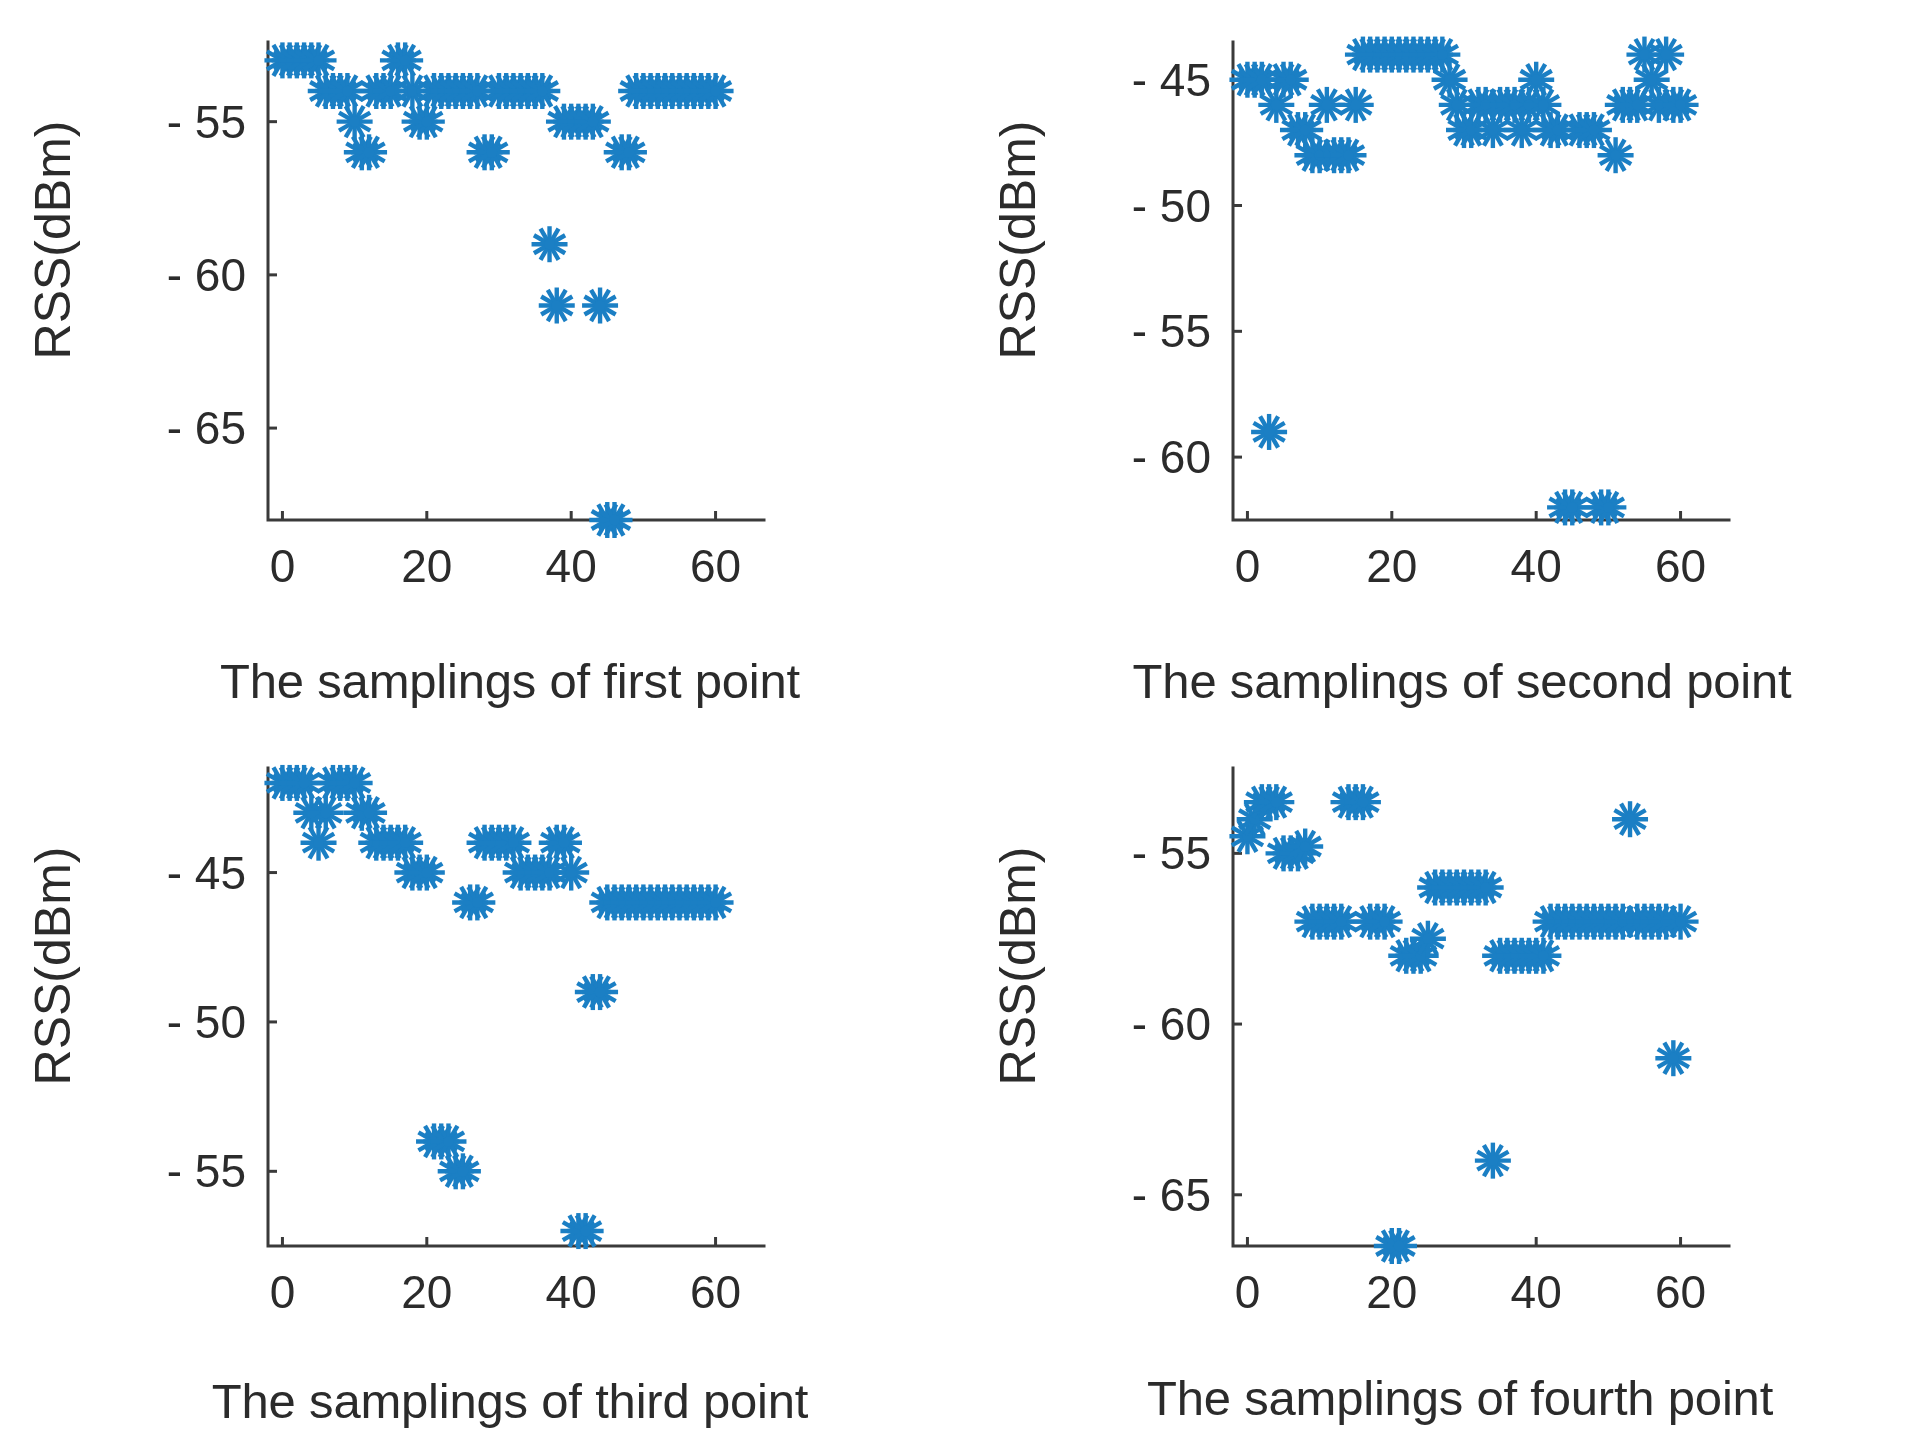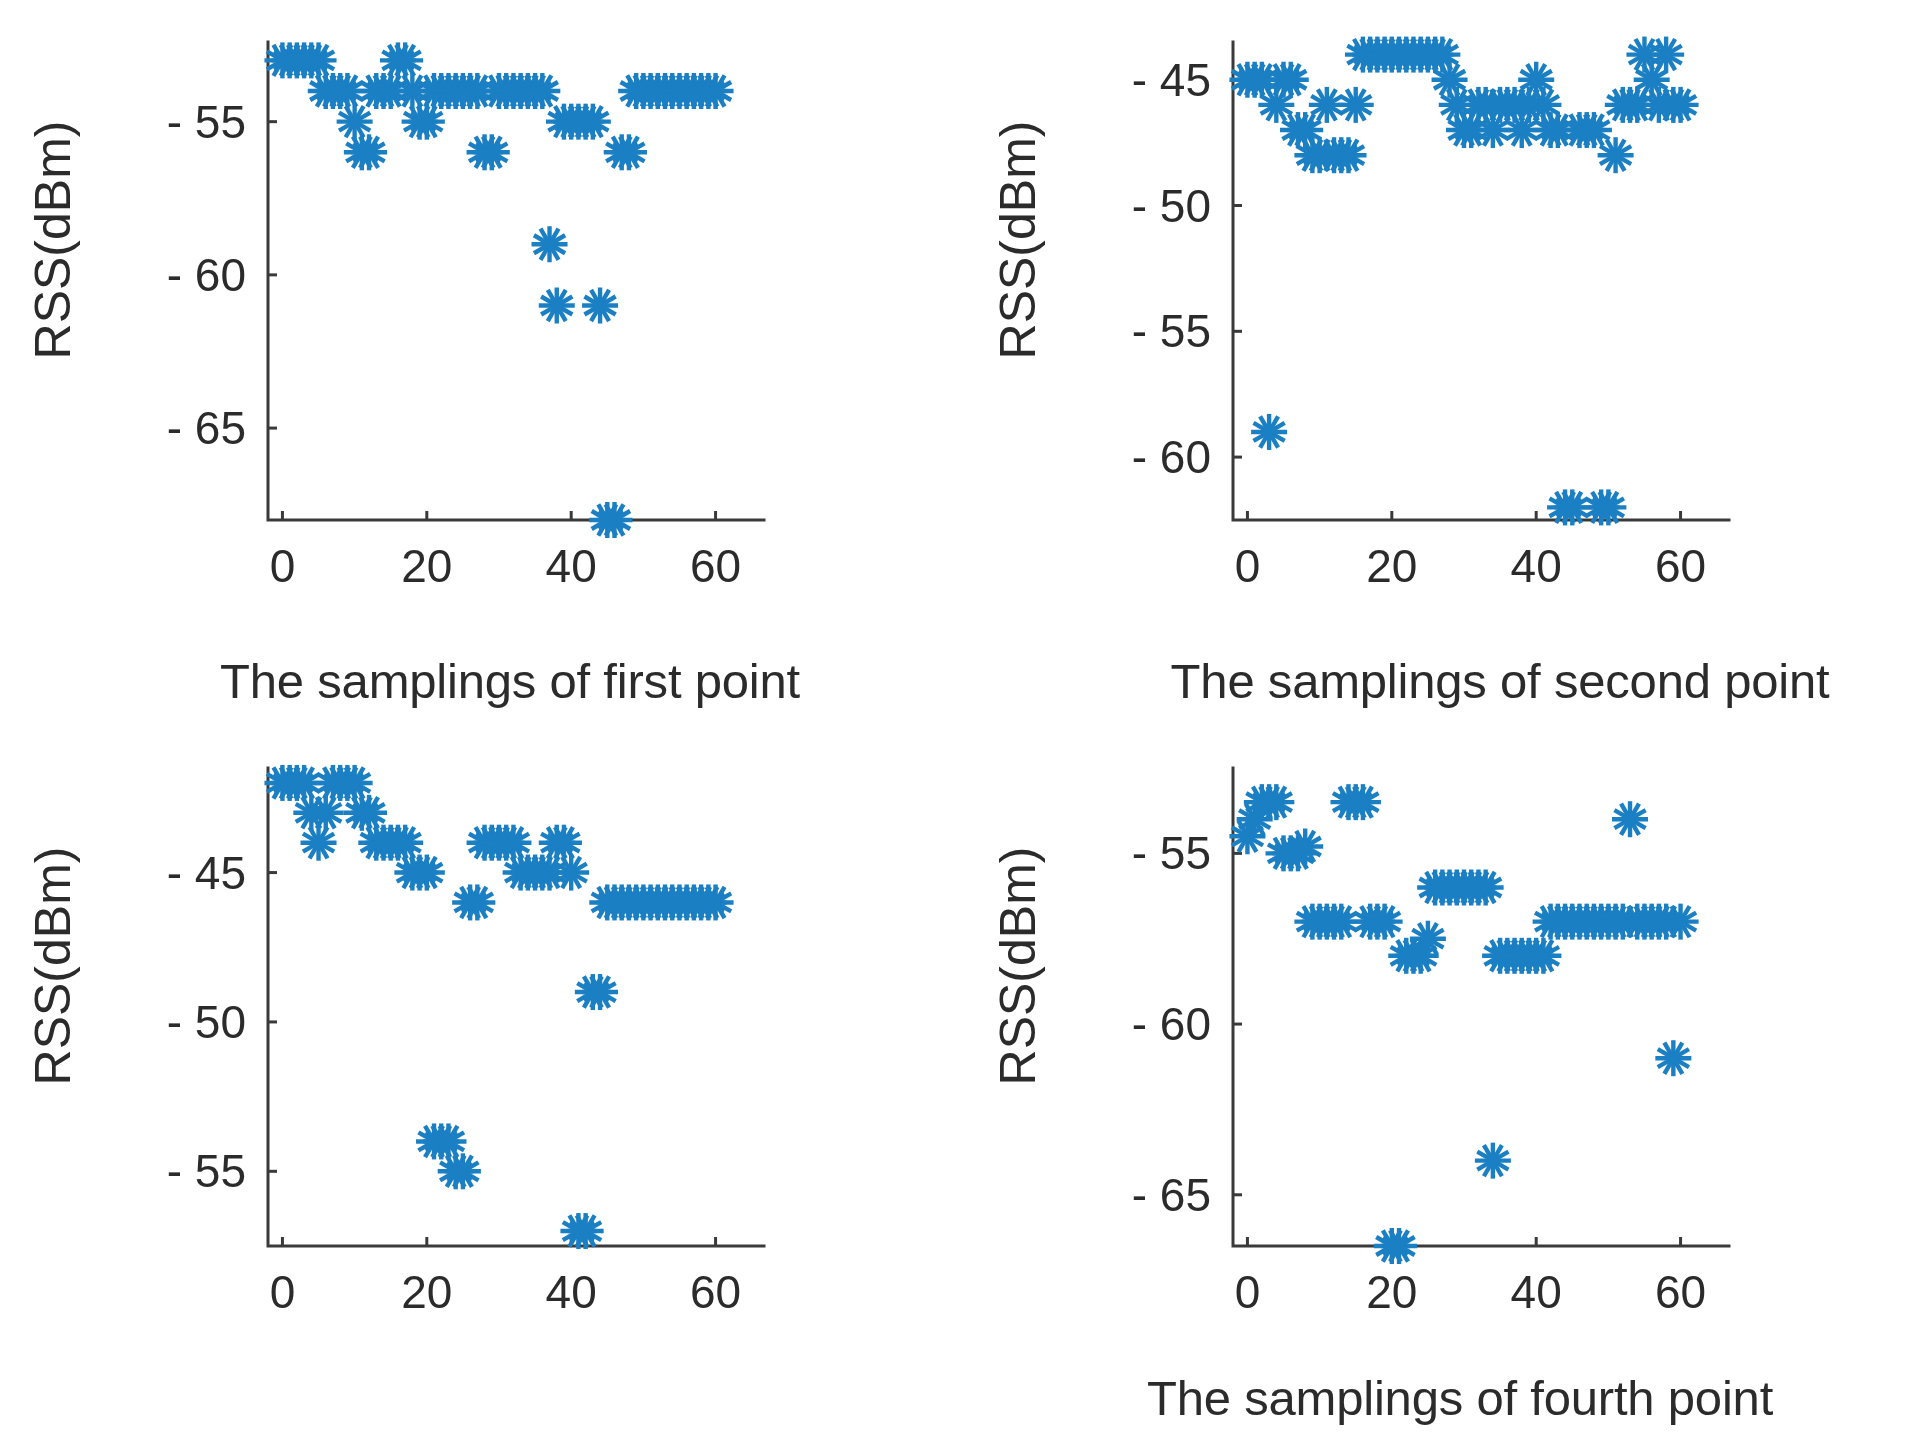--- a/index.html
+++ b/index.html
@@ -1209,21 +1209,21 @@
             <line x1="699.9740427318801" y1="95.89473684210526" x2="731.1509572681199" y2="113.89473684210526"></line>
             <line x1="706.5625" y1="89.30627957398536" x2="724.5625" y2="120.48319411022516"></line>
             <line x1="715.5625" y1="86.89473684210526" x2="715.5625" y2="122.89473684210526"></line>
             <line x1="724.5625" y1="89.30627957398536" x2="706.5625" y2="120.48319411022516"></line>
             <line x1="731.1509572681199" y1="95.89473684210526" x2="699.9740427318801" y2="113.89473684210526"></line>
             <circle cx="715.5625" cy="104.89473684210526" r="5.3999999999999995" fill="#1b7fc4" stroke="none"></circle>
           </g>
         </g>
       </svg>
   </div>
-  <div class="caption" style="left:1070px; top:625px; width:860px;">The samplings of second point</div>
+  <div class="caption" style="left:1032px; top:625px; width:860px;">The samplings of second point</div>
 
   <div class="panel" style="left:0px;  top:726px;">
     <svg class="plot-svg" id="svg-2" width="800" height="600">
         <path class="axis-line" d="M 268 42 L 268 520 L 764 520"></path>
         <line class="tick-mark" x1="268" y1="146.5625" x2="277" y2="146.5625"></line>
         <text class="ytick-label" x="246" y="162.5625">- 45</text>
         <line class="tick-mark" x1="268" y1="295.9375" x2="277" y2="295.9375"></line>
         <text class="ytick-label" x="246" y="311.9375">- 50</text>
         <line class="tick-mark" x1="268" y1="445.3125" x2="277" y2="445.3125"></line>
         <text class="ytick-label" x="246" y="461.3125">- 55</text>
@@ -1782,20 +1782,21 @@
             <line x1="699.9740427318801" y1="167.4375" x2="731.1509572681199" y2="185.4375"></line>
             <line x1="706.5625" y1="160.8490427318801" x2="724.5625" y2="192.0259572681199"></line>
             <line x1="715.5625" y1="158.4375" x2="715.5625" y2="194.4375"></line>
             <line x1="724.5625" y1="160.8490427318801" x2="706.5625" y2="192.0259572681199"></line>
             <line x1="731.1509572681199" y1="167.4375" x2="699.9740427318801" y2="185.4375"></line>
             <circle cx="715.5625" cy="176.4375" r="5.3999999999999995" fill="#1b7fc4" stroke="none"></circle>
           </g>
         </g>
       </svg>
   </div>
+  <div class="caption" style="left:110px; top:1345px; width:800px;">The samplings of third point</div>
 
   <div class="panel" style="left:965px; top:726px;">
     <svg class="plot-svg" id="svg-3" width="800" height="600">
         <path class="axis-line" d="M 268 42 L 268 520 L 764 520"></path>
         <line class="tick-mark" x1="268" y1="127.35714285714289" x2="277" y2="127.35714285714289"></line>
         <text class="ytick-label" x="246" y="143.3571428571429">- 55</text>
         <line class="tick-mark" x1="268" y1="298.07142857142856" x2="277" y2="298.07142857142856"></line>
         <text class="ytick-label" x="246" y="314.07142857142856">- 60</text>
         <line class="tick-mark" x1="268" y1="468.7857142857143" x2="277" y2="468.7857142857143"></line>
         <text class="ytick-label" x="246" y="484.7857142857143">- 65</text>

